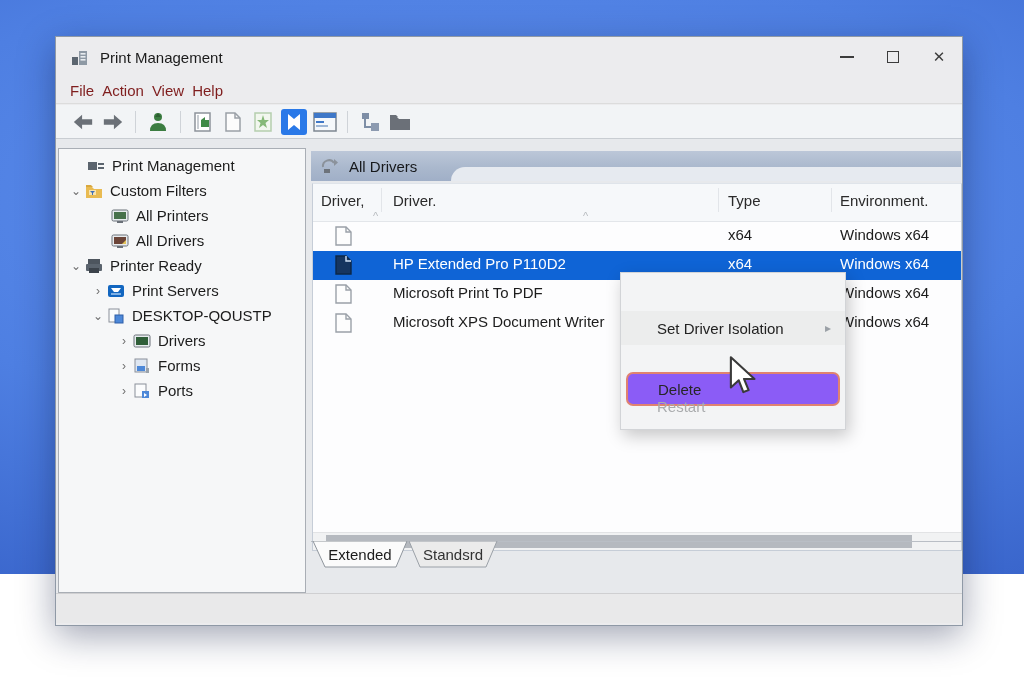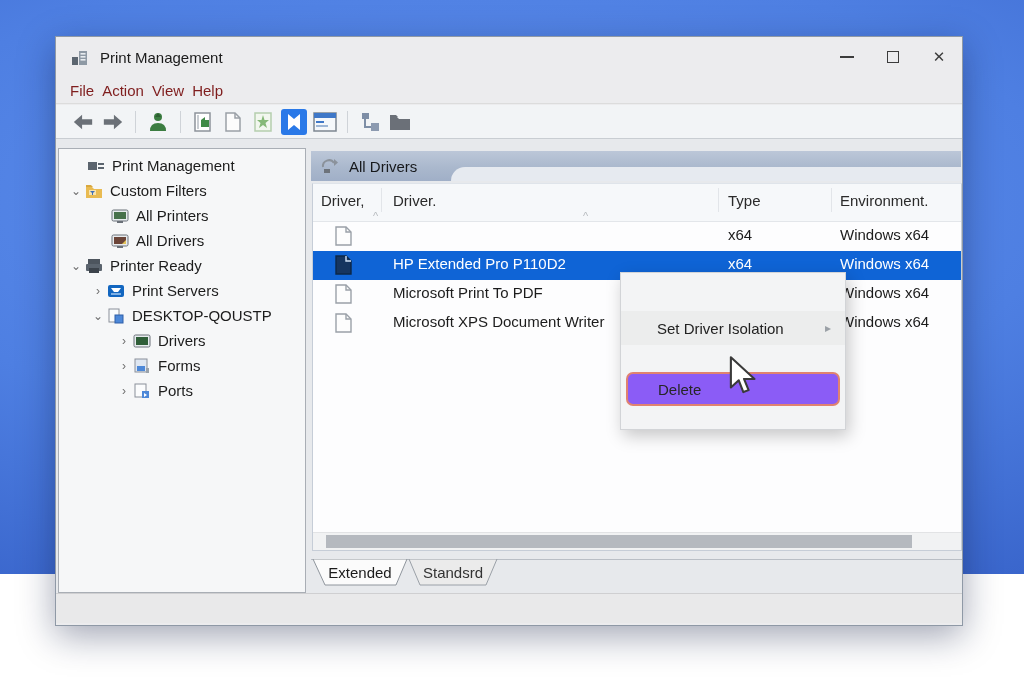--- a/index.html
+++ b/index.html
@@ -68,21 +68,21 @@
   .lrow{ position:relative; height:29px; font-size:15px; color:#1c1c1c; }
   .lrow .cell-name{ position:absolute; left:80px; top:4px; white-space:nowrap; }
   .lrow .cell-type{ position:absolute; left:415px; top:4px; }
   .lrow .cell-env{ position:absolute; left:527px; top:4px; white-space:nowrap; }
   .lrow .cell-icon{ position:absolute; left:22px; top:4px; width:17px; height:20px; }
   .lrow.selected{ background:#0f64d6; color:#ffffff; }
 
   .hscroll{ position:absolute; left:0; bottom:0; width:100%; height:18px; background:#f1f2f3; border-top:1px solid #e2e3e5; }
   .hthumb{ position:absolute; left:13px; top:2px; width:586px; height:13px; background:#b5b9bf; }
 
-  .tabrow{ position:absolute; left:0; top:408px; width:100%; height:28px; }
+  .tabrow{ position:absolute; left:0; top:390px; width:100%; height:28px; }
 
   .statusbar{ position:absolute; left:0; bottom:2px; width:100%; height:30px; background:#e9e9ea; border-top:1px solid #cfcfd1; }
 
   
   .ctx{
     position:absolute; left:620px; top:272px; width:226px; height:158px;
     background:#f3f4f5; border:1px solid #d2d4d7; box-shadow:3px 6px 16px rgba(0,0,0,.22); z-index:20;
   }
   .ctx-item{ position:absolute; left:0; width:100%; height:34px; font-size:15px; color:#222; display:flex; align-items:center; padding-left:36px; }
   .ctx-item.band{ background:#eceded; }
@@ -394,19 +394,20 @@
   </div>
 
   <div class="ctx">
     <div class="ctx-item band" style="top:38px">
       <span>Set Driver Isolation</span>
       <span class="ctx-arrow">▸</span>
     </div>
     <div class="ctx-delete-box">
       <span>Delete</span>
     </div>
+    <div class="ctx-item disabled" style="top:116px">Restart</div>
   </div>
 
   <svg class="cursor" width="32" height="42" viewBox="0 0 24 32">
     <path d="M2 1 L2 24 L8 18.5 L11.5 27.5 L15.5 26 L12 17.5 L20 17.5 Z" fill="#ffffff" stroke="#3a3a3a" stroke-width="1.6" stroke-linejoin="round"></path>
   </svg>
 
 </div>
 
 </body></html>

